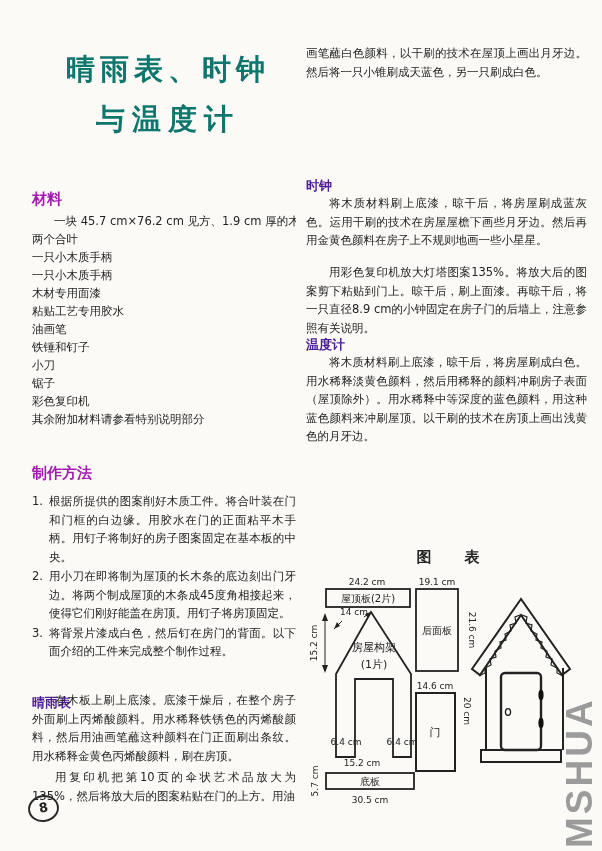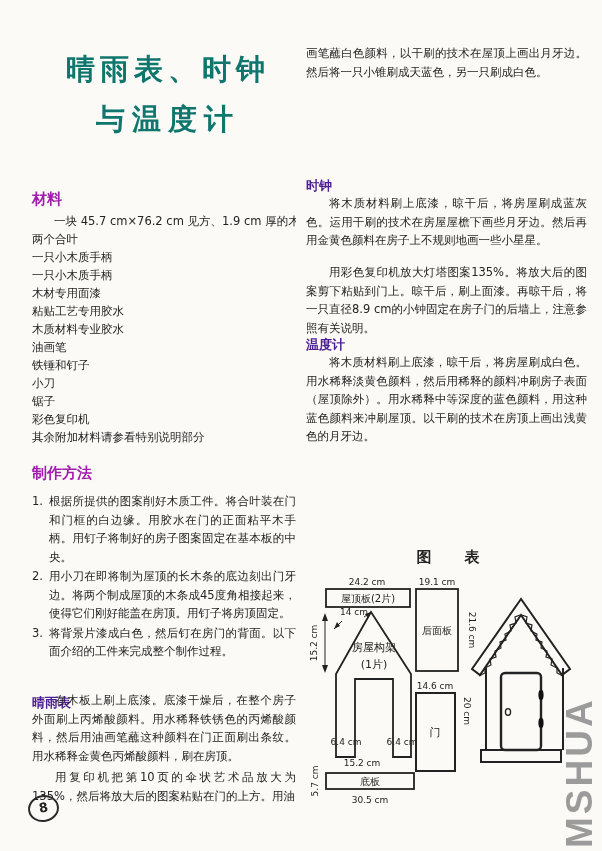--- a/index.html
+++ b/index.html
@@ -53,21 +53,20 @@
   <div class="col-left">
     <div class="abs h1" style="top:190px;">材料</div>
 
     <div class="abs" style="top:212px;">
       <div class="mat-item indent">一块 45.7 cm×76.2 cm 见方、1.9 cm 厚的木板</div>
       <div class="mat-item">两个合叶</div>
       <div class="mat-item">一只小木质手柄</div>
       <div class="mat-item">一只小木质手柄</div>
       <div class="mat-item">木材专用面漆</div>
       <div class="mat-item">粘贴工艺专用胶水</div>
-      <div class="mat-item">木质材料专业胶水</div>
       <div class="mat-item">油画笔</div>
       <div class="mat-item">铁锤和钉子</div>
       <div class="mat-item">小刀</div>
       <div class="mat-item">锯子</div>
       <div class="mat-item">彩色复印机</div>
       <div class="mat-item">其余附加材料请参看特别说明部分</div>
     </div>
 
     <div class="abs h1" style="top:464px;">制作方法</div>
 

